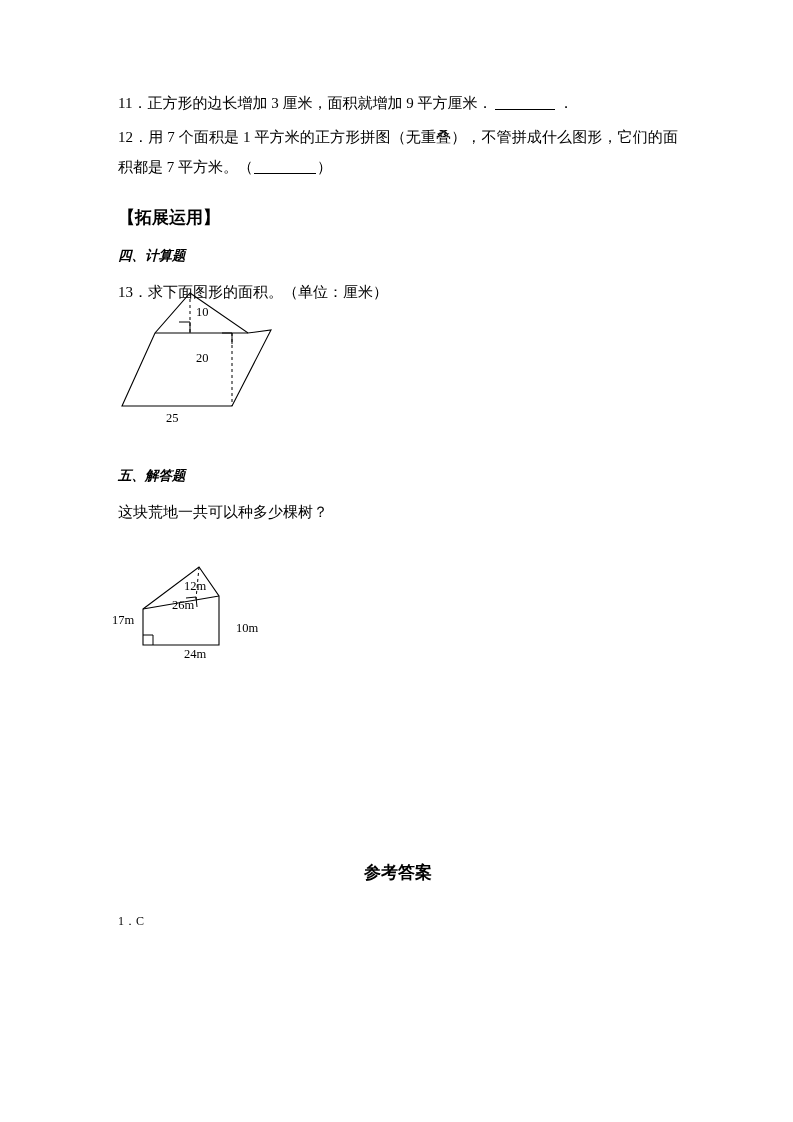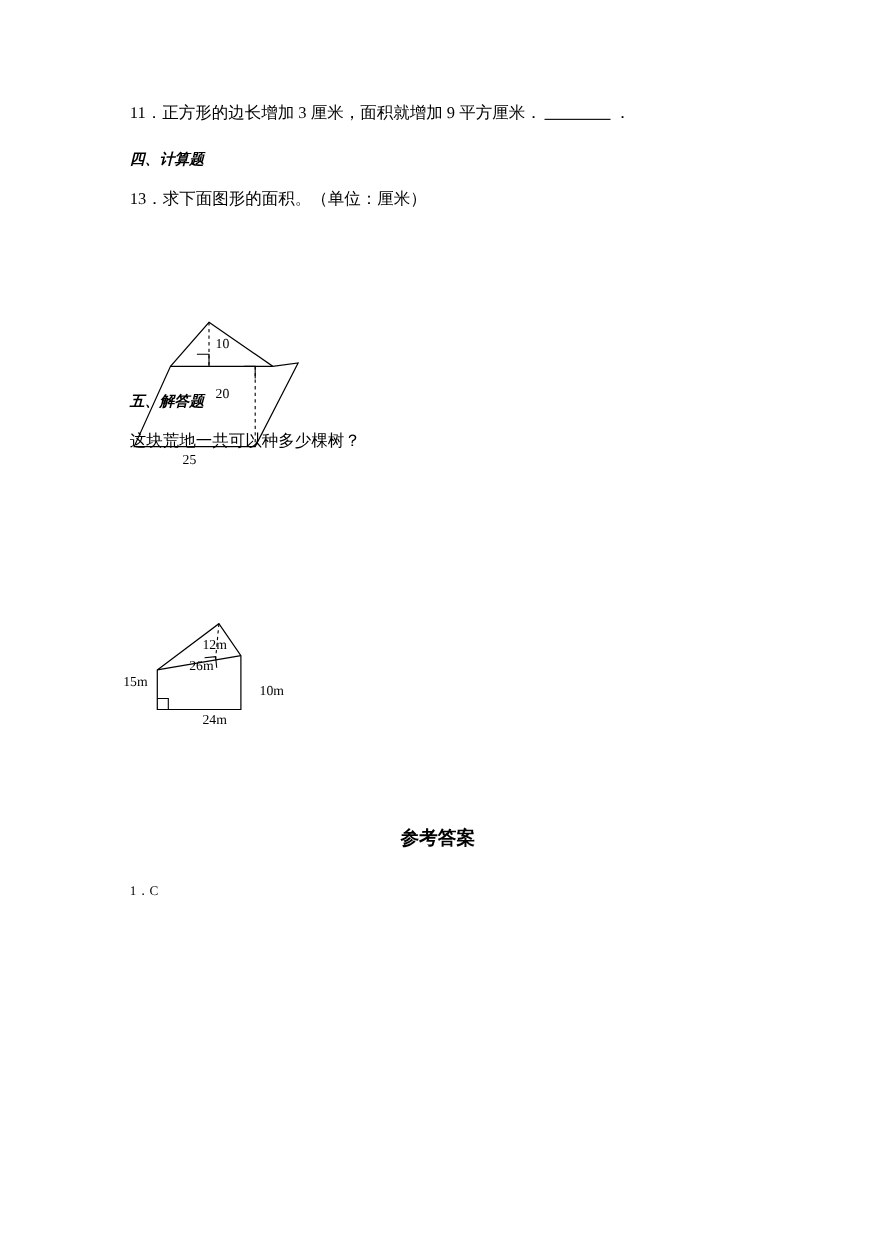--- a/index.html
+++ b/index.html
@@ -81,21 +81,25 @@
 </head>
 <body>
 
 <div class="page">
   <div class="content">
 
     <p class="q-line">
       <span>11．</span><span>正方形的边长增加 3 厘米，面积就增加 9 平方厘米．</span><span class="blank-short"></span><span>．</span>
     </p>
 
+    <p class="q-line">
+      <span>12．</span><span>用 7 个面积是 1 平方米的正方形拼图（无重叠），不管拼成什么图形，它们的面积都是 7 平方米。（</span><span class="blank-paren"></span><span>）</span>
+    </p>
 
+    <h2 class="section-title">【拓展运用】</h2>
 
     <h3 class="sub-title">四、计算题</h3>
 
     <p class="q-line">
       <span>13．</span><span>求下面图形的面积。（单位：厘米）</span>
     </p>
 
     <h3 class="sub-title" style="margin-top:160px;">五、解答题</h3>
 
     <p class="q-line">
@@ -142,18 +146,18 @@
 
   <div>
     <span class="fig-label" style="left:196px; top:305px;">10</span>
     <span class="fig-label" style="left:196px; top:351px;">20</span>
     <span class="fig-label" style="left:166px; top:411px;">25</span>
   </div>
 
   <div>
     <span class="fig-label" style="left:184px; top:579px;text-align:right;">12m</span>
     <span class="fig-label" style="left:172px; top:598px;">26m</span>
-    <span class="fig-label" style="left:112px; top:613px;">15m</span>
+    <span class="fig-label" style="left:112px; top:613px;">17m</span>
     <span class="fig-label" style="left:236px; top:621px;">10m</span>
     <span class="fig-label" style="left:184px; top:647px;">24m</span>
   </div>
 
 </div>
 
 </body></html>

